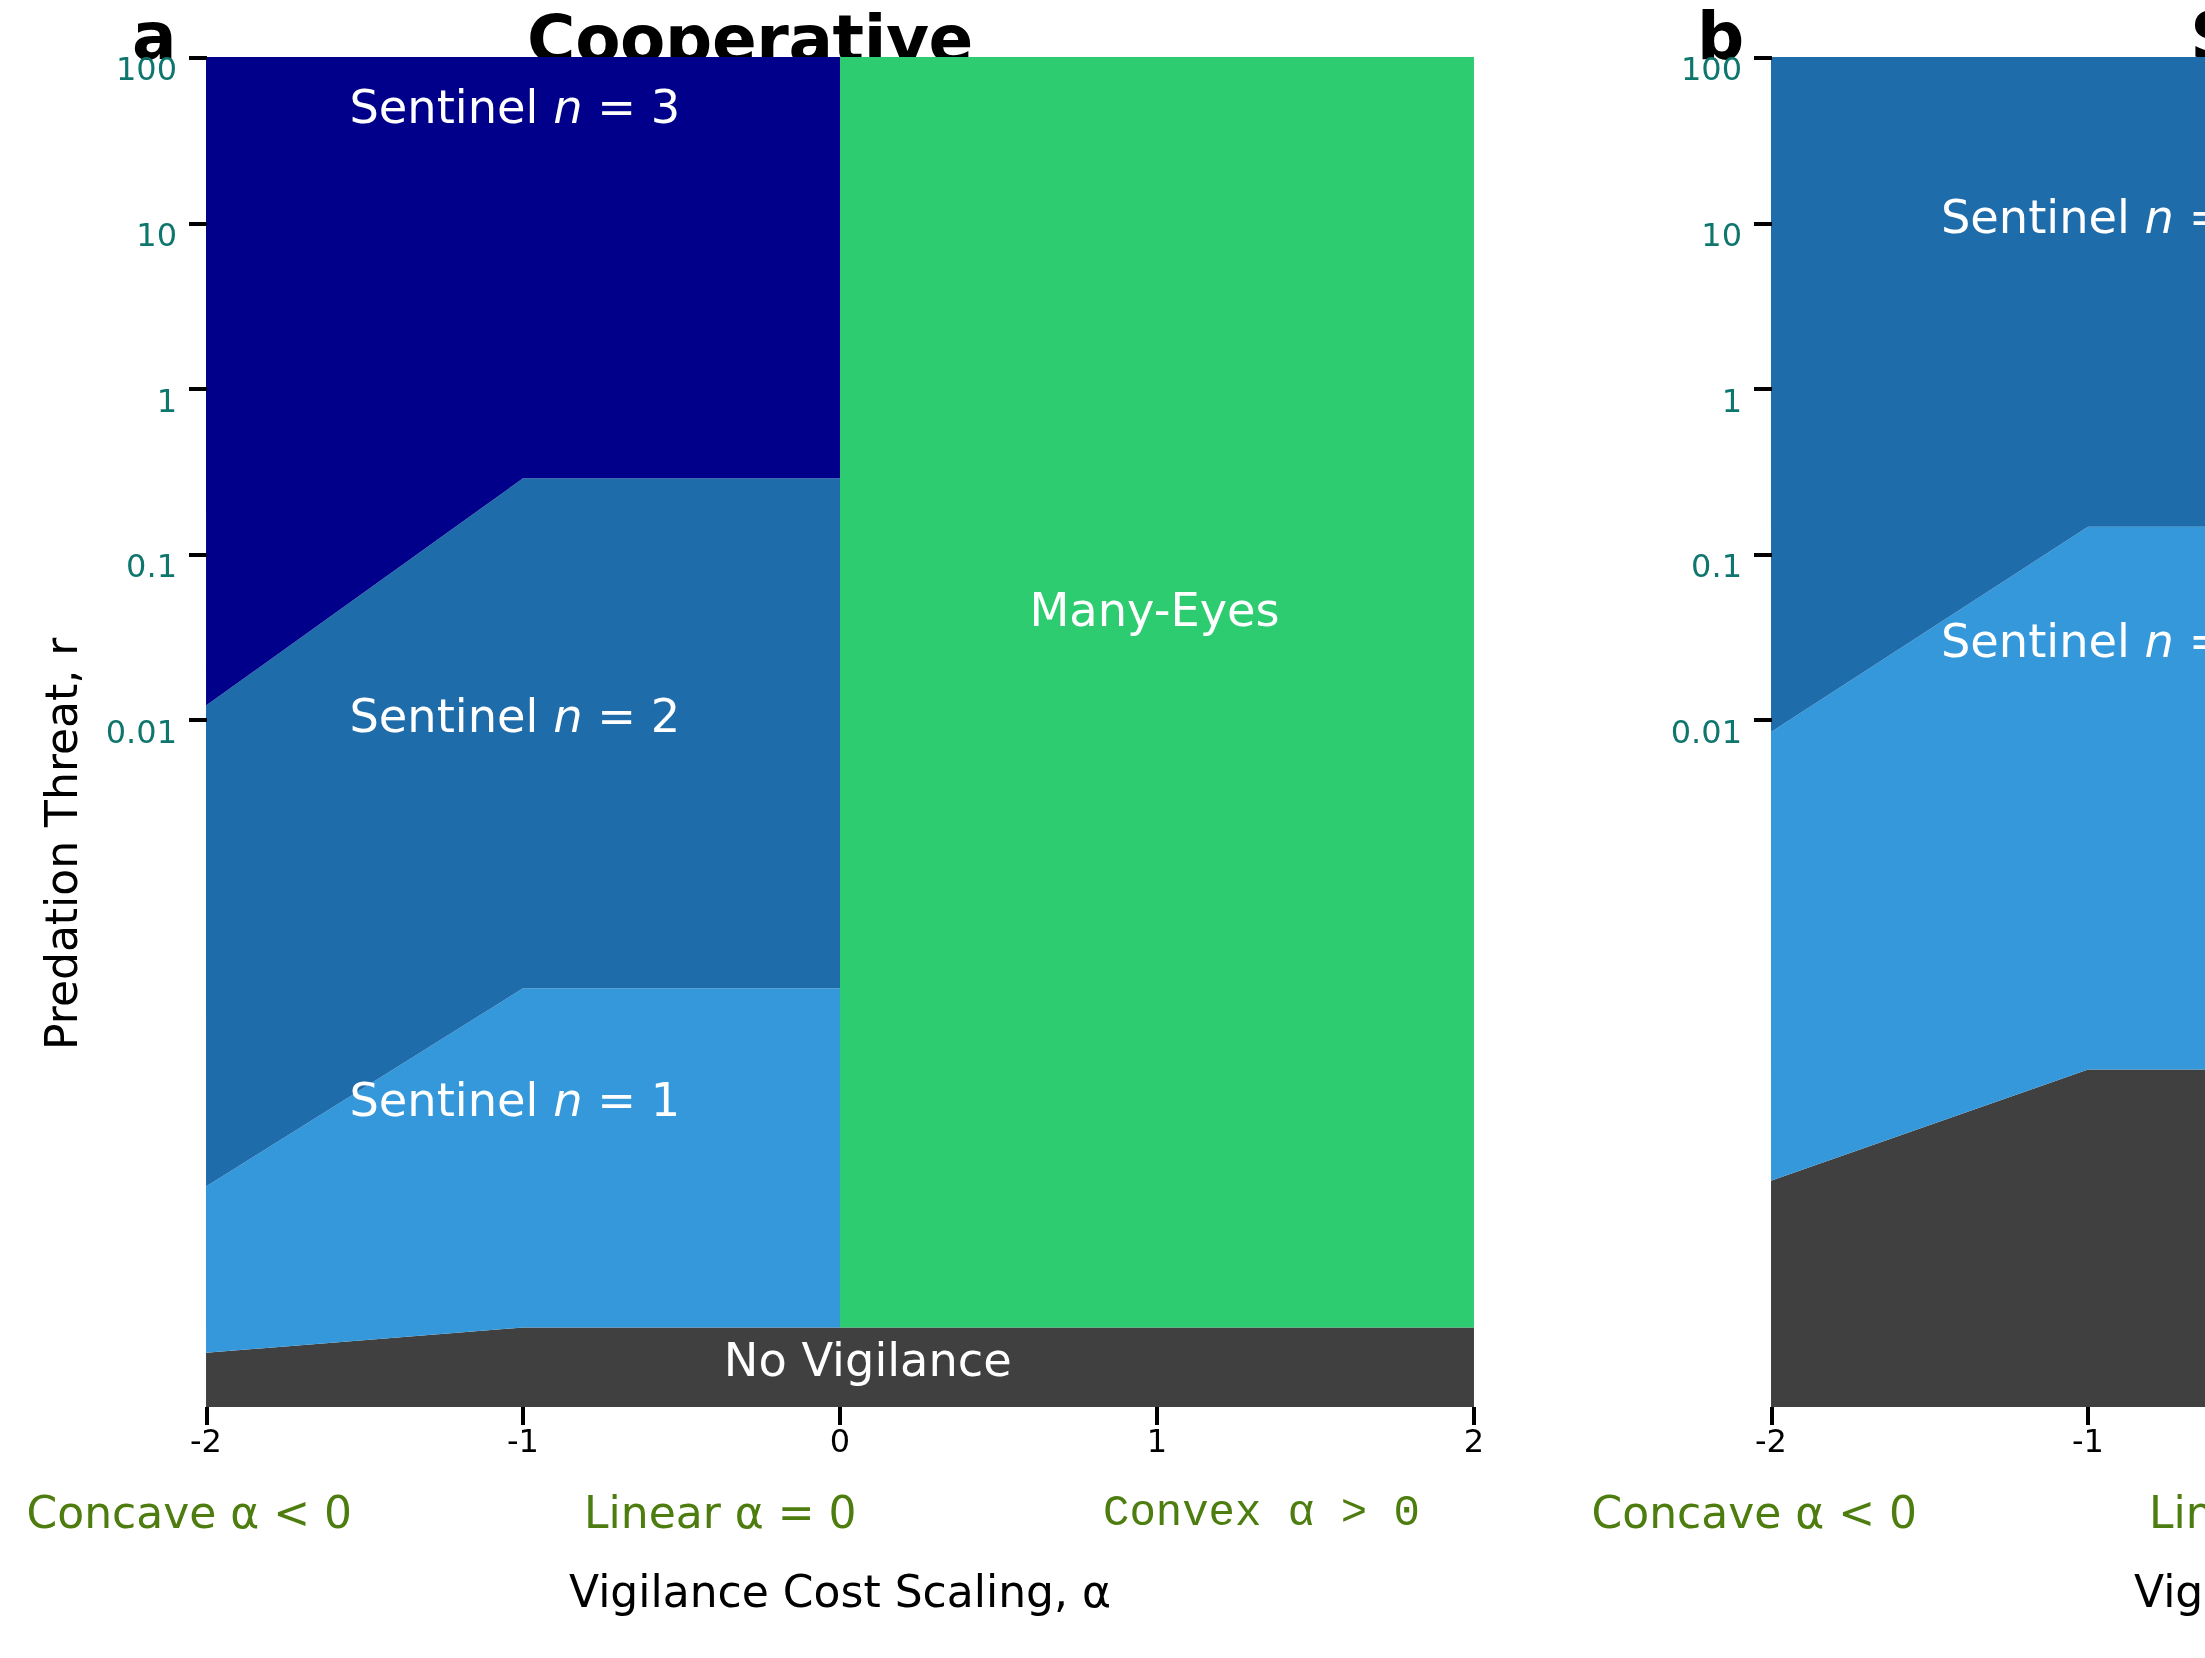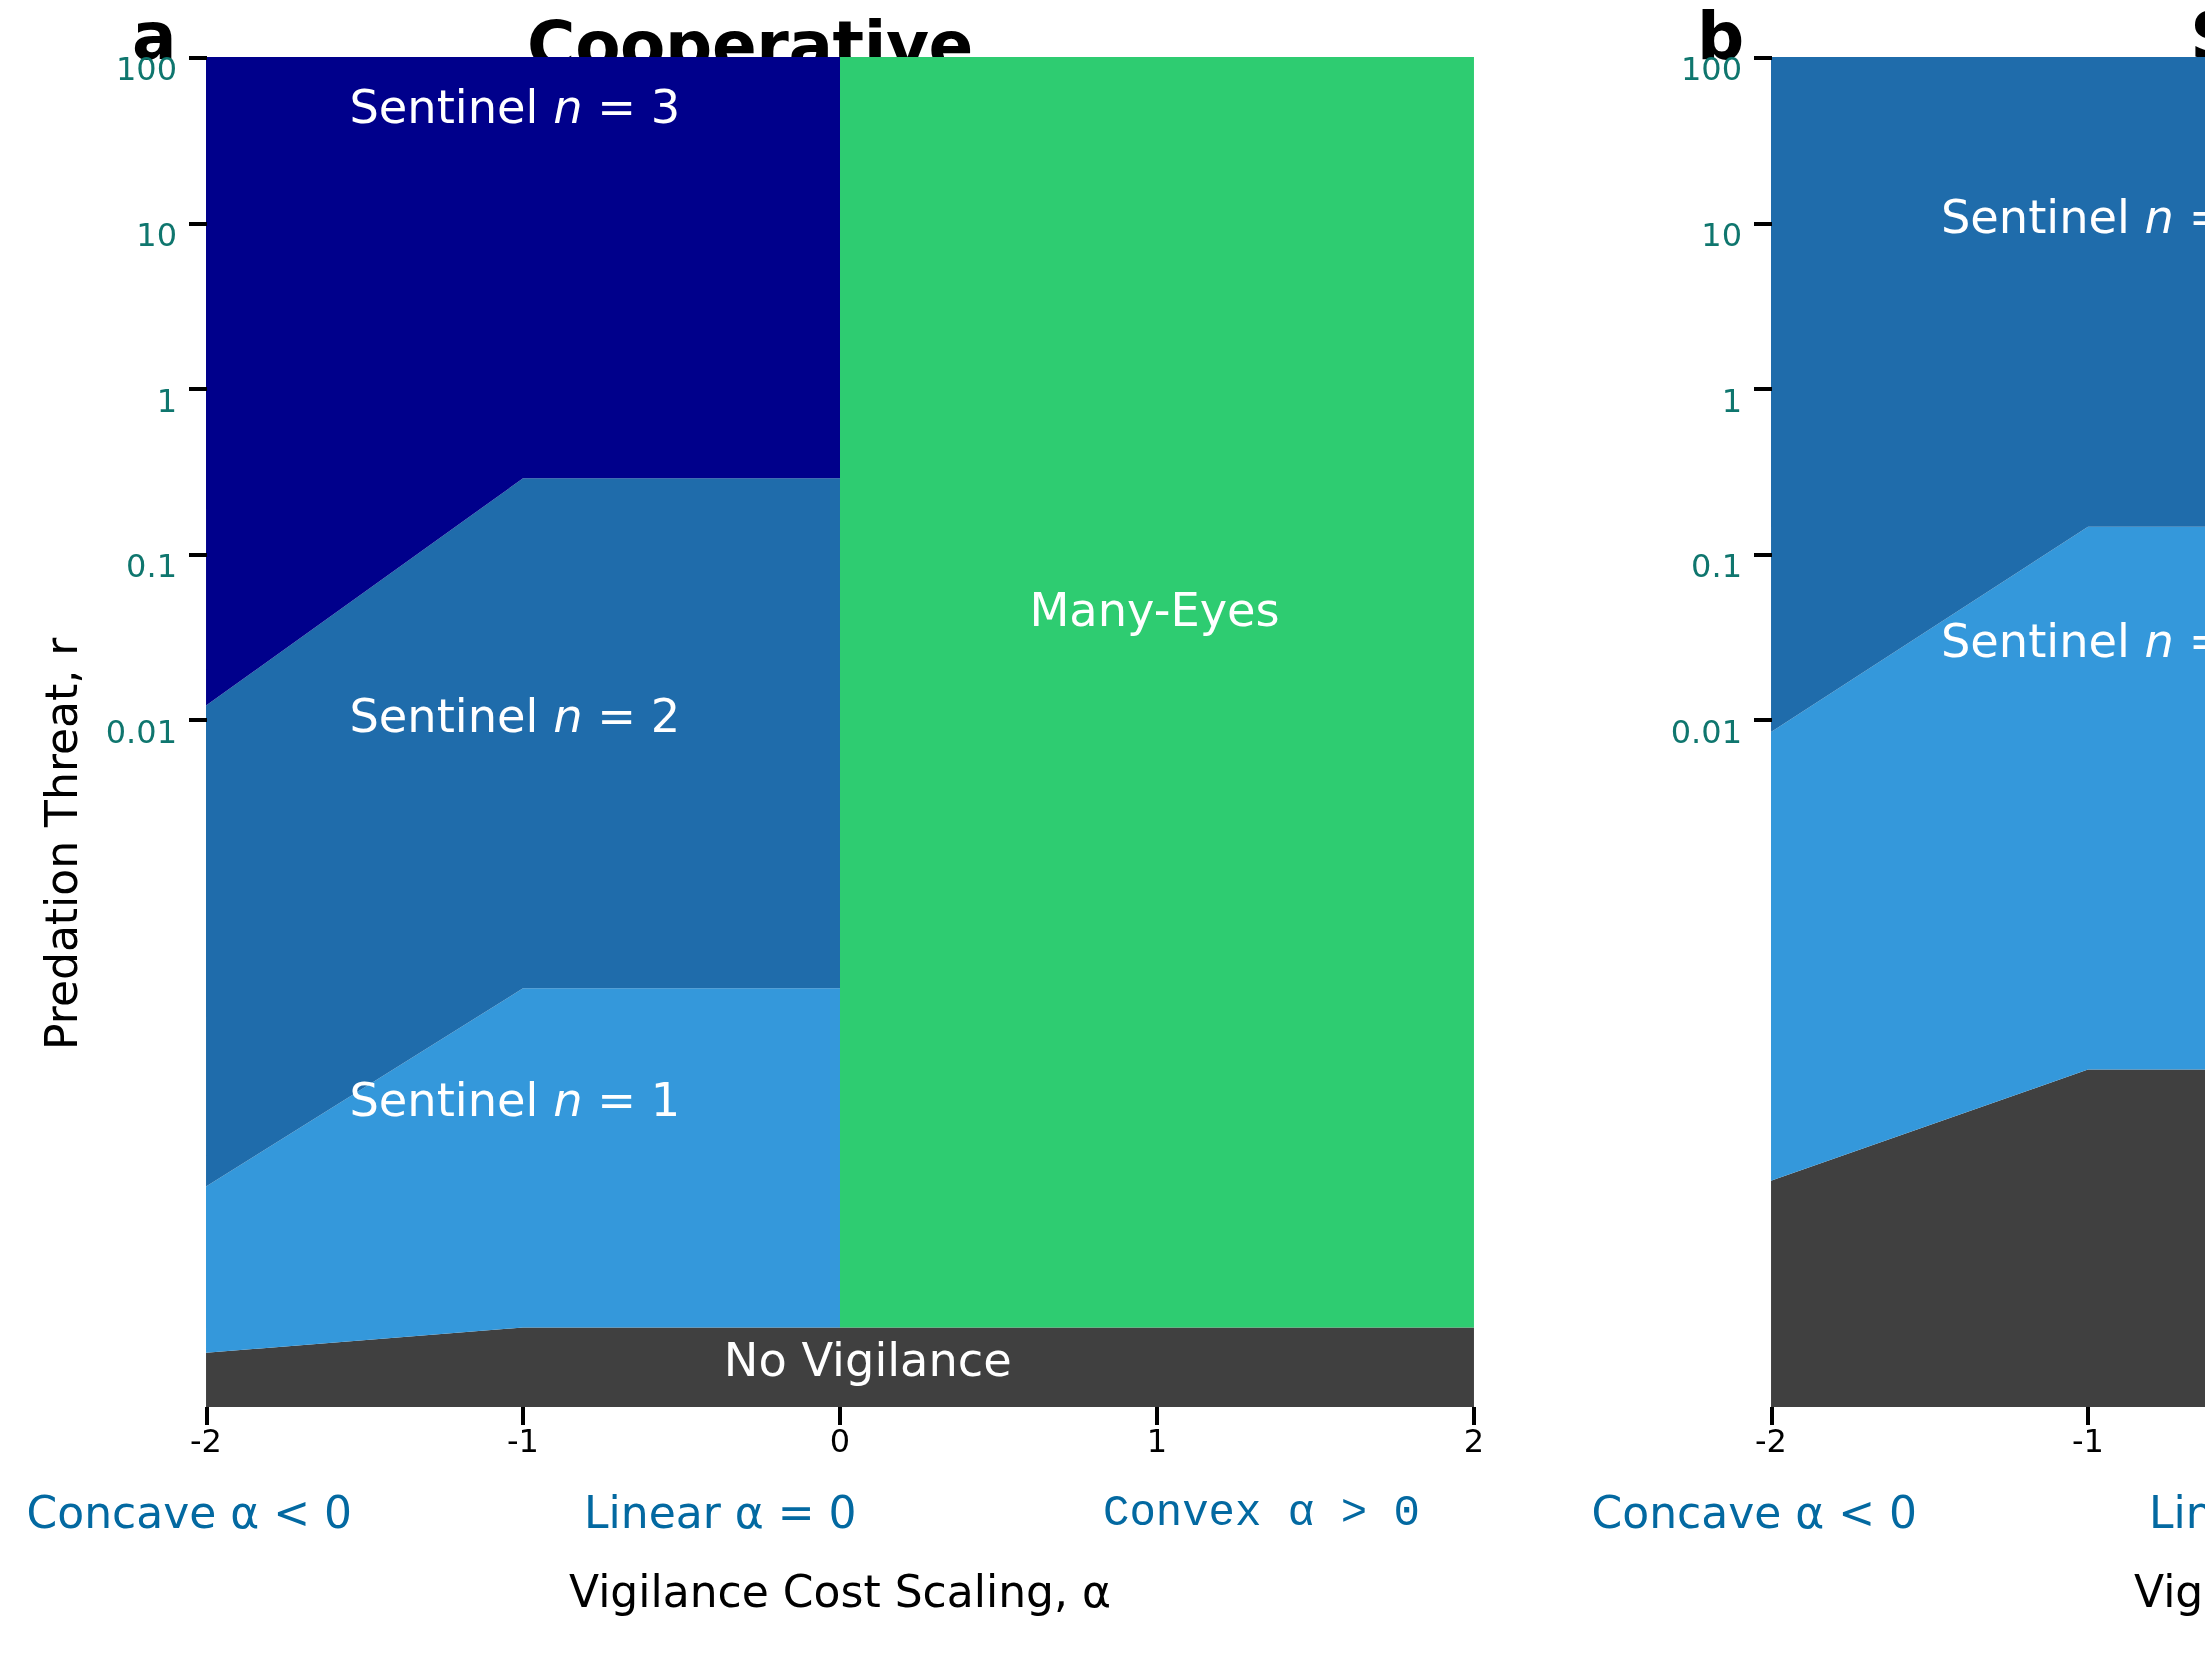--- a/index.html
+++ b/index.html
@@ -89,39 +89,39 @@
     font-size: 44px;
     color: #000000;
     line-height: 1;
     white-space: nowrap;
     transform-origin: 0 0;
     transform: rotate(-90deg);
   }
   .shape-label {
     position: absolute;
     font-size: 44px;
-    color: #0369a1;
+    color: #4d7c0f;
     line-height: 1;
     white-space: nowrap;
   }
   .tick-mark {
     position: absolute;
     background: #000000;
   }
 </style>
 </head>
 <body>
 
 <div class="figure">
 
   <div class="panel" id="panel-a">
 
     <div class="panel-letter" style="left:132px; top:4.4px;">a</div>
 
-    <div class="panel-title" style="left:265px; top:13px; width:970px;">Cooperative</div>
+    <div class="panel-title" style="left:265px; top:7px; width:970px;">Cooperative</div>
 
     <div class="axis-title-y" style="left:40px; top:1050px;">Predation Threat, r</div>
 
     <div class="tick-label-y" style="left:62px; top:53px; width:115px;">100</div>
     <div class="tick-label-y" style="left:62px; top:219px; width:115px;">10</div>
     <div class="tick-label-y" style="left:62px; top:385px; width:115px;">1</div>
     <div class="tick-label-y" style="left:62px; top:550px; width:115px;">0.1</div>
     <div class="tick-label-y" style="left:62px; top:716px; width:115px;">0.01</div>
 
     <div class="tick-label-x" style="left:162px; top:1425px; width:88px;">-2</div>

